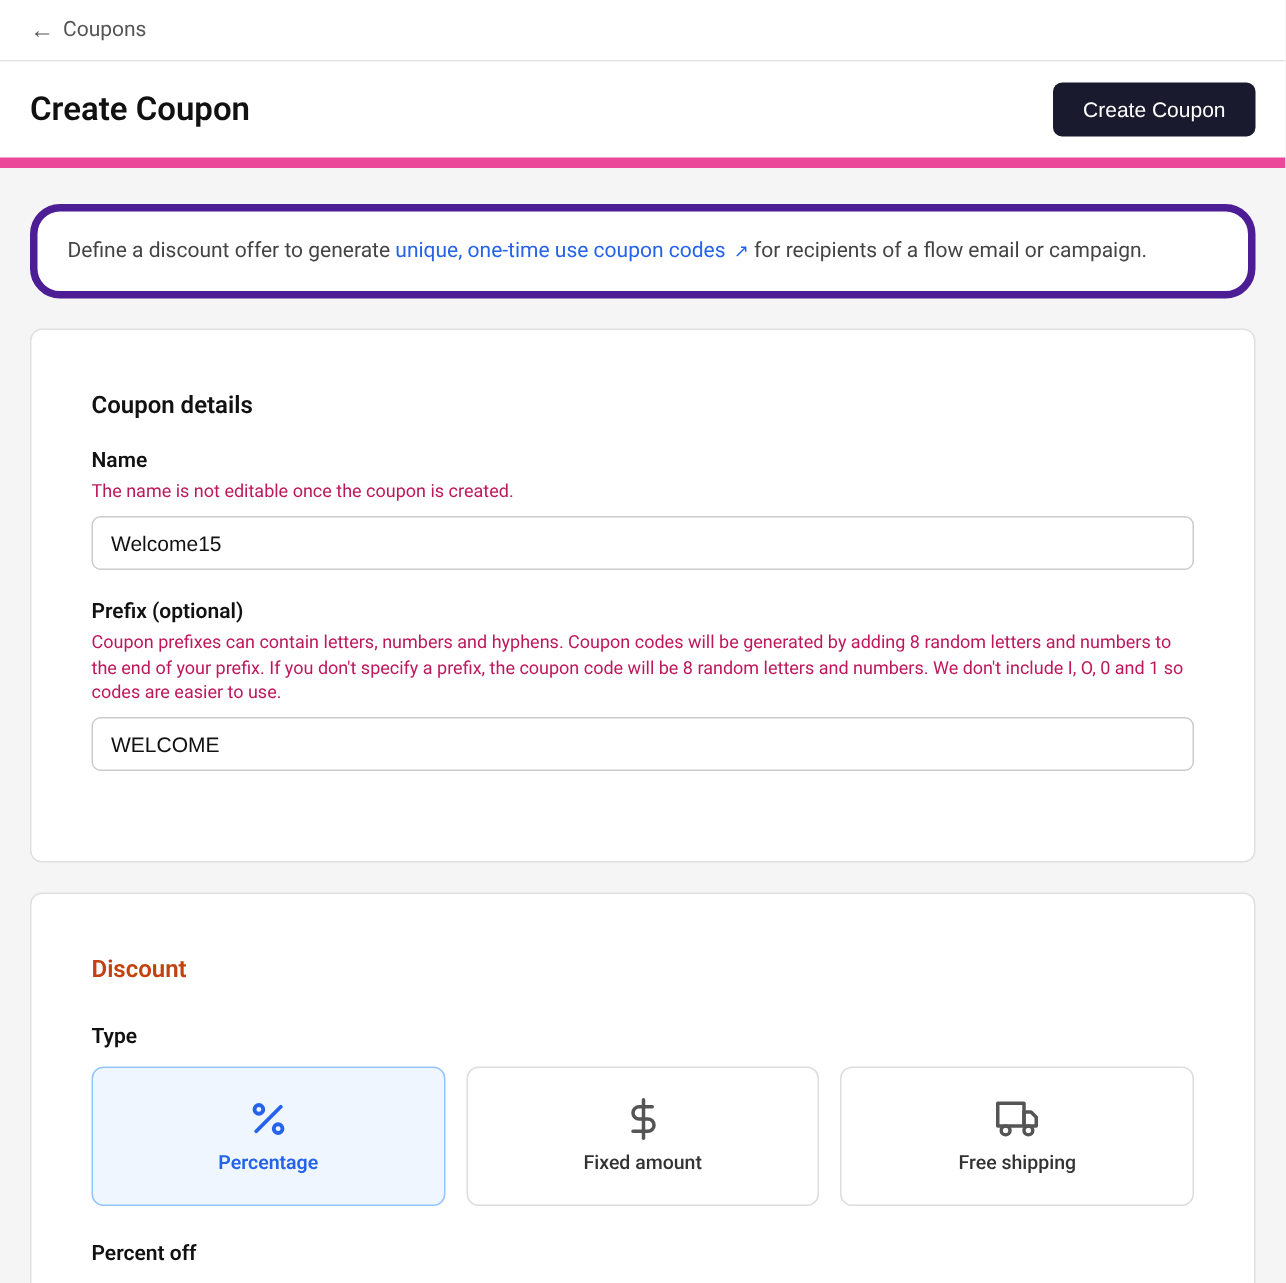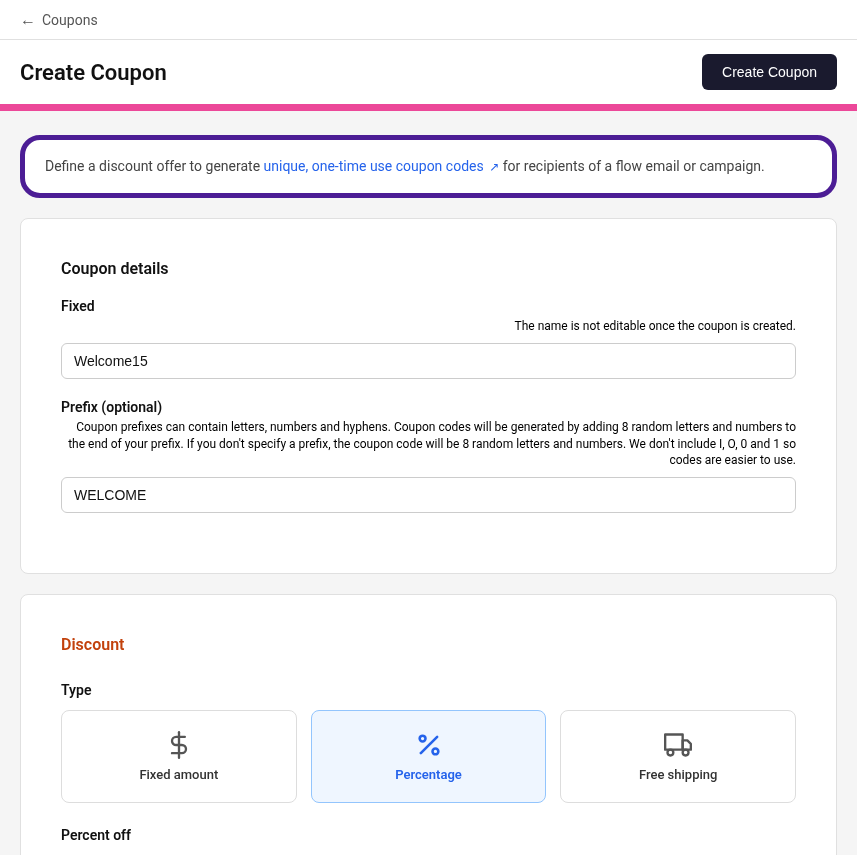--- a/index.html
+++ b/index.html
@@ -97,24 +97,23 @@
     }
     .form-label {
       display: block;
       font-weight: 600;
       font-size: 14px;
       color: #111;
       margin-bottom: 4px;
     }
     .form-hint {
       font-size: 12px;
-      color: #000000;
+      color: #be185d;
       margin-bottom: 8px;
       line-height: 1.4;
-      text-align: right;
     }
     .form-input {
       width: 100%;
       border: 1px solid #ccc;
       border-radius: 6px;
       padding: 9px 12px;
       font-size: 14px;
       color: #111;
       outline: none;
     }
@@ -239,57 +238,57 @@
       <span>unique, one-time use coupon codes</span>
       <span class="external-icon">↗</span>
     </a>
     <span>for recipients of a flow email or campaign.</span>
   </div>
 
   <div class="card">
     <div class="card-title">Coupon details</div>
 
     <div class="form-group">
-      <label class="form-label">Fixed</label>
+      <label class="form-label">Name</label>
       <div class="form-hint">The name is not editable once the coupon is created.</div>
       <input type="text" class="form-input" value="Welcome15" style="">
     </div>
 
     <div class="form-group">
       <label class="form-label">Prefix (optional)</label>
       <div class="form-hint">Coupon prefixes can contain letters, numbers and hyphens. Coupon codes will be generated by adding 8 random letters and numbers to the end of your prefix. If you don't specify a prefix, the coupon code will be 8 random letters and numbers. We don't include I, O, 0 and 1 so codes are easier to use.</div>
       <input type="text" class="form-input" value="WELCOME" style="">
     </div>
   </div>
 
   <div class="card">
     <div class="section-title">Discount</div>
     <div class="subsection-title">Type</div>
 
     <div class="type-options">
-
-      <div class="type-option">
-        <div class="type-icon dollar-icon">
-          <svg width="28" height="28" viewBox="0 0 24 24" fill="none" stroke="#555" stroke-width="2" stroke-linecap="round" stroke-linejoin="round">
-            <line x1="12" y1="1" x2="12" y2="23"></line>
-            <path d="M17 5H9.5a3.5 3.5 0 0 0 0 7h5a3.5 3.5 0 0 1 0 7H6"></path>
-          </svg>
-        </div>
-        <span class="type-label">Fixed amount</span>
-      </div>
 
       <div class="type-option selected">
         <div class="type-icon percent-icon">
           <svg width="28" height="28" viewBox="0 0 24 24" fill="none" stroke="#2563eb" stroke-width="2.2" stroke-linecap="round" stroke-linejoin="round">
             <line x1="19" y1="5" x2="5" y2="19"></line>
             <circle cx="6.5" cy="6.5" r="2.5"></circle>
             <circle cx="17.5" cy="17.5" r="2.5"></circle>
           </svg>
         </div>
         <span class="type-label">Percentage</span>
+      </div>
+
+      <div class="type-option">
+        <div class="type-icon dollar-icon">
+          <svg width="28" height="28" viewBox="0 0 24 24" fill="none" stroke="#555" stroke-width="2" stroke-linecap="round" stroke-linejoin="round">
+            <line x1="12" y1="1" x2="12" y2="23"></line>
+            <path d="M17 5H9.5a3.5 3.5 0 0 0 0 7h5a3.5 3.5 0 0 1 0 7H6"></path>
+          </svg>
+        </div>
+        <span class="type-label">Fixed amount</span>
       </div>
 
       <div class="type-option">
         <div class="type-icon truck-icon">
           <svg width="30" height="28" viewBox="0 0 24 24" fill="none" stroke="#555" stroke-width="2" stroke-linecap="round" stroke-linejoin="round">
             <rect x="1" y="3" width="15" height="13"></rect>
             <polygon points="16 8 20 8 23 11 23 16 16 16 16 8"></polygon>
             <circle cx="5.5" cy="18.5" r="2.5"></circle>
             <circle cx="18.5" cy="18.5" r="2.5"></circle>
           </svg>

